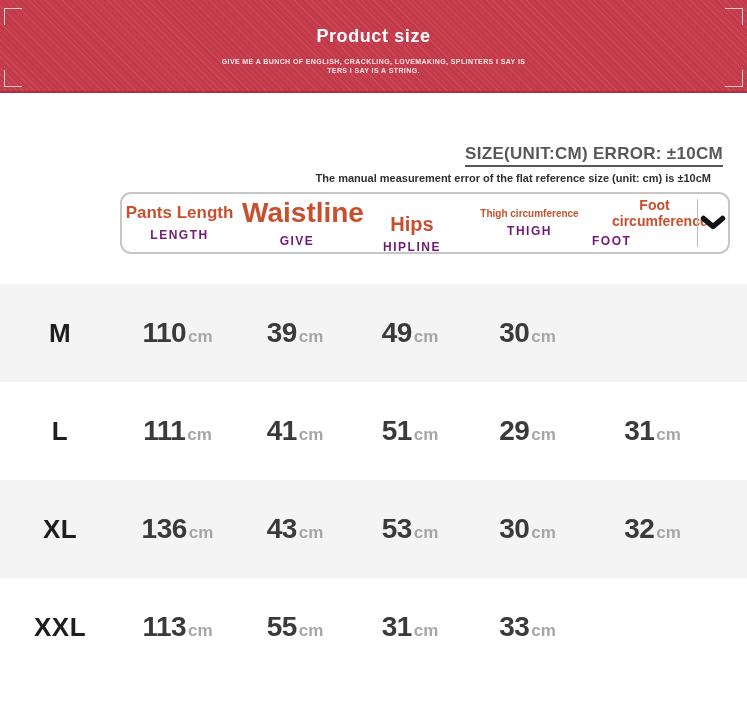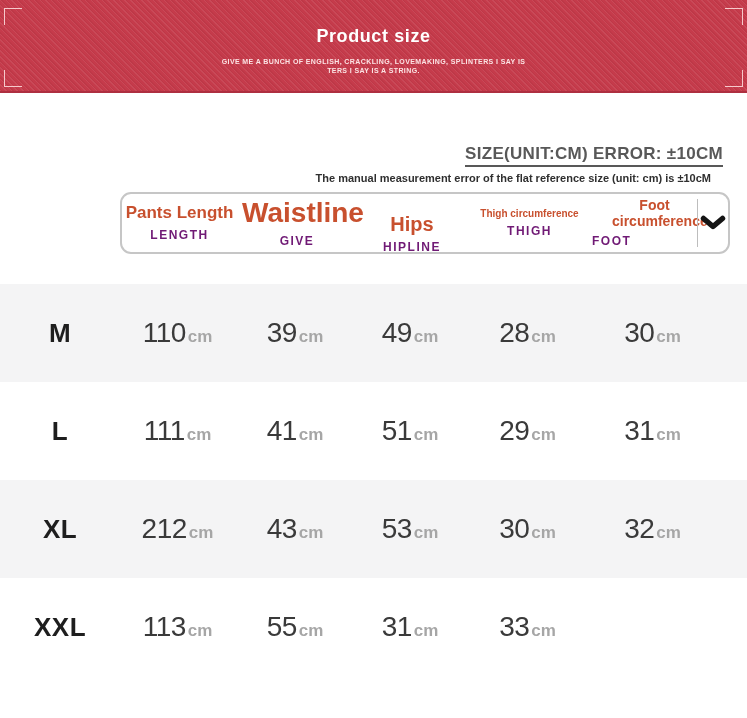--- a/index.html
+++ b/index.html
@@ -54,21 +54,21 @@
   .th-col.c5 .col-sub { width:100%; text-align:left; }
   .th-divider { width:1px; background:#bdbdbd; margin:5px 0; }
   .th-chevron { flex:1; display:flex; align-items:center; justify-content:center; cursor:pointer; }
 
   
   .rows { position:absolute; top:284px; left:0; width:747px; }
   .row { display:grid; grid-template-columns:120px 115px 120px 110px 125px 125px; height:98px; align-items:center; }
   .row.alt { background:#f4f4f5; }
   .cell { text-align:center; white-space:nowrap; }
   .size-cell { font-size:26px; font-weight:bold; color:#1e1e1e; letter-spacing:0.5px; }
-  .num { font-size:28px; font-weight:normal; color:#3a3a3a; letter-spacing:-0.5px; font-stretch:condensed; }
+  .num { font-size:28px; font-weight:bold; color:#3a3a3a; letter-spacing:-0.5px; font-stretch:condensed; }
   .unit { font-size:17px; font-weight:bold; color:#a6a6a6; margin-left:2px; font-stretch:condensed; }
 </style>
 </head>
 <body>
 
 <div class="page">
 
   <header class="banner">
     <div class="bracket tl"></div>
     <div class="bracket tr"></div>
@@ -117,36 +117,35 @@
     </div>
   </div>
 
   <div class="rows">
 
     <div class="row alt">
       <div class="cell size-cell">M</div>
       <div class="cell"><span class="num">110</span><span class="unit">cm</span></div>
       <div class="cell"><span class="num">39</span><span class="unit">cm</span></div>
       <div class="cell"><span class="num">49</span><span class="unit">cm</span></div>
-      <div class="cell"><span class="num">28</span><span class="unit">cm</span></div>
       <div class="cell"><span class="num">30</span><span class="unit">cm</span></div>
     </div>
 
     <div class="row">
       <div class="cell size-cell">L</div>
       <div class="cell"><span class="num">111</span><span class="unit">cm</span></div>
       <div class="cell"><span class="num">41</span><span class="unit">cm</span></div>
       <div class="cell"><span class="num">51</span><span class="unit">cm</span></div>
       <div class="cell"><span class="num">29</span><span class="unit">cm</span></div>
       <div class="cell"><span class="num">31</span><span class="unit">cm</span></div>
     </div>
 
     <div class="row alt">
       <div class="cell size-cell">XL</div>
-      <div class="cell"><span class="num">212</span><span class="unit">cm</span></div>
+      <div class="cell"><span class="num">136</span><span class="unit">cm</span></div>
       <div class="cell"><span class="num">43</span><span class="unit">cm</span></div>
       <div class="cell"><span class="num">53</span><span class="unit">cm</span></div>
       <div class="cell"><span class="num">30</span><span class="unit">cm</span></div>
       <div class="cell"><span class="num">32</span><span class="unit">cm</span></div>
     </div>
 
     <div class="row">
       <div class="cell size-cell">XXL</div>
       <div class="cell"><span class="num">113</span><span class="unit">cm</span></div>
       <div class="cell"><span class="num">55</span><span class="unit">cm</span></div>

